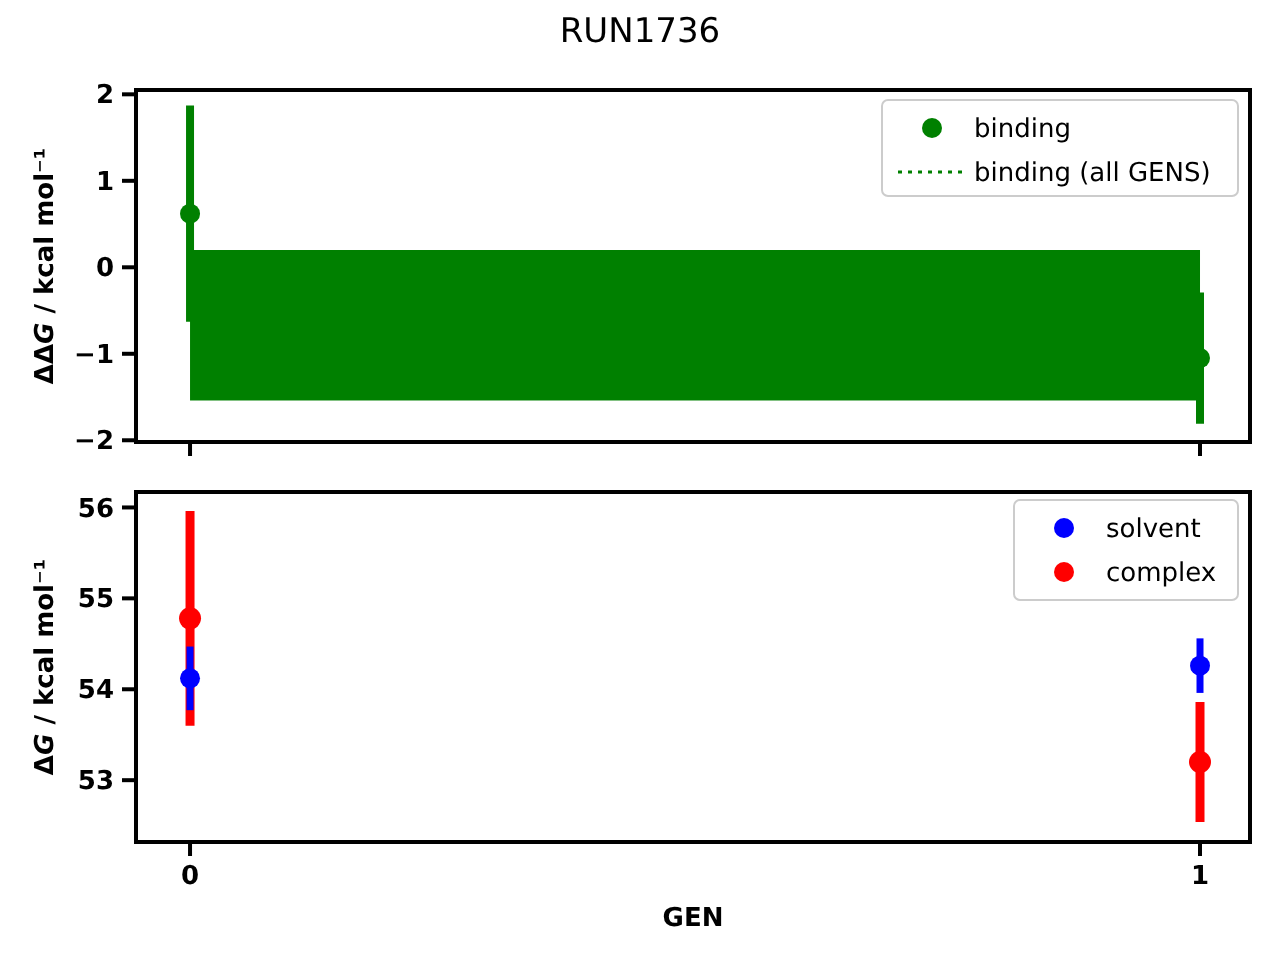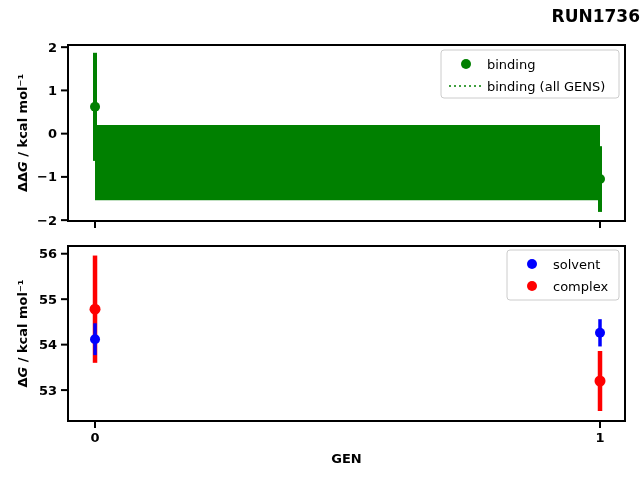--- a/index.html
+++ b/index.html
@@ -1,19 +1,19 @@
 <!DOCTYPE html>
 <html><head>
 <meta charset="utf-8">
 <style>
   html,body{margin:0;padding:0;background:#fff;}
   .fig{position:relative;width:640px;height:480px;background:#ffffff;
        font-family:"DejaVu Sans","Liberation Sans",sans-serif;overflow:hidden;}
-  .fig-title{position:absolute;top:6px;left:0;width:640px;text-align:right;
-       font-size:17px;font-weight:bold;color:#000;}
+  .fig-title{position:absolute;top:6px;left:0;width:640px;text-align:center;
+       font-size:17px;font-weight:normal;color:#000;}
   svg{position:absolute;top:0;left:0;}
   svg text{fill:#000;font-family:"DejaVu Sans","Liberation Sans",sans-serif;}
 </style>
 </head>
 <body>
 
 <div class="fig">
   <div class="fig-title">RUN1736</div>
   <svg id="plot-svg" width="640" height="480" viewBox="0 0 640 480">
       <g>

